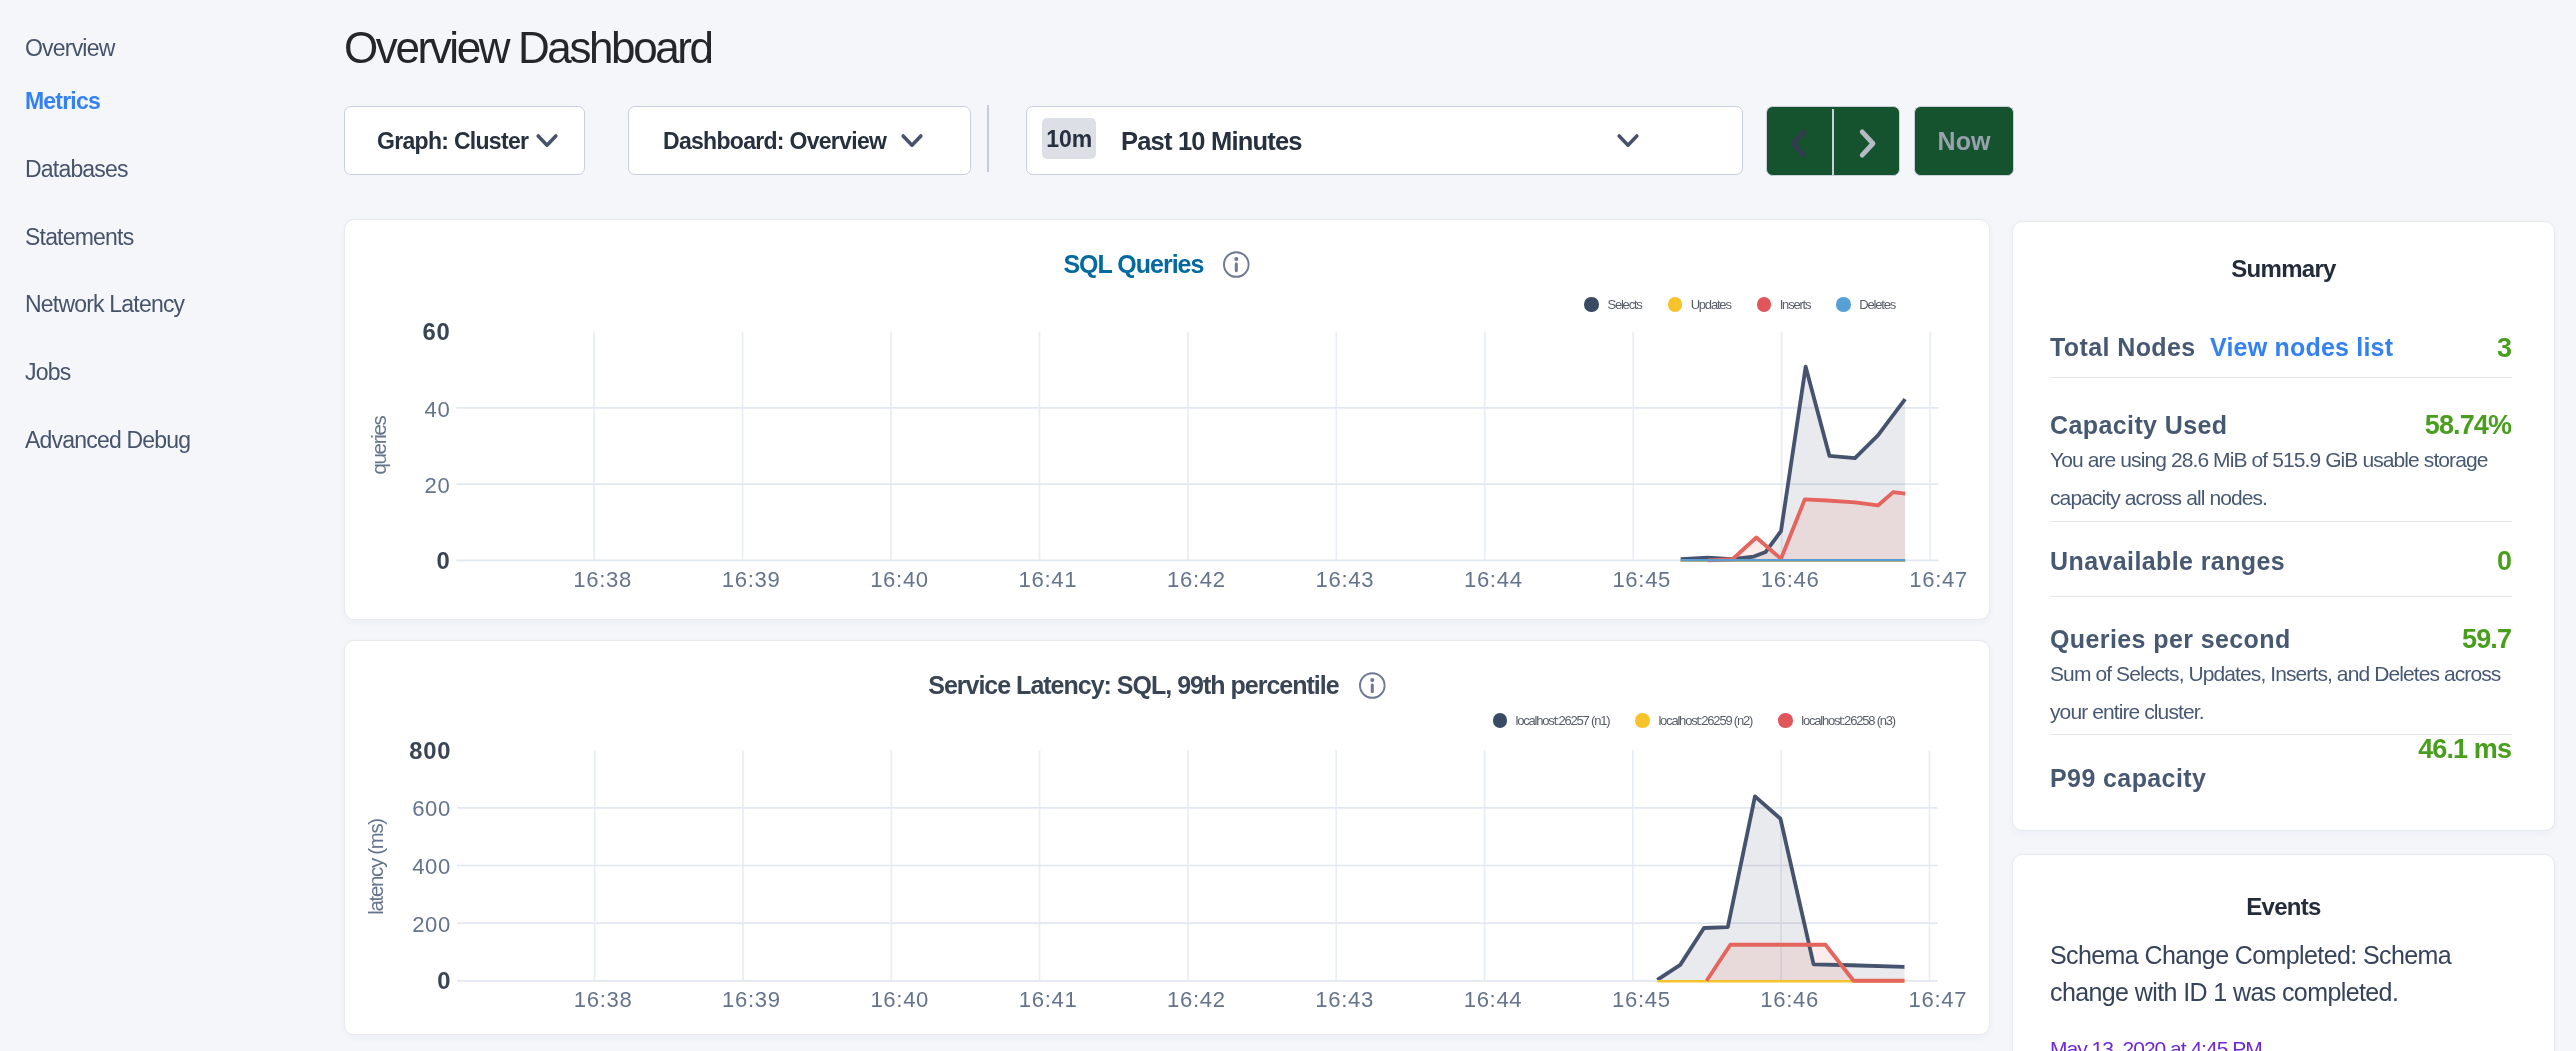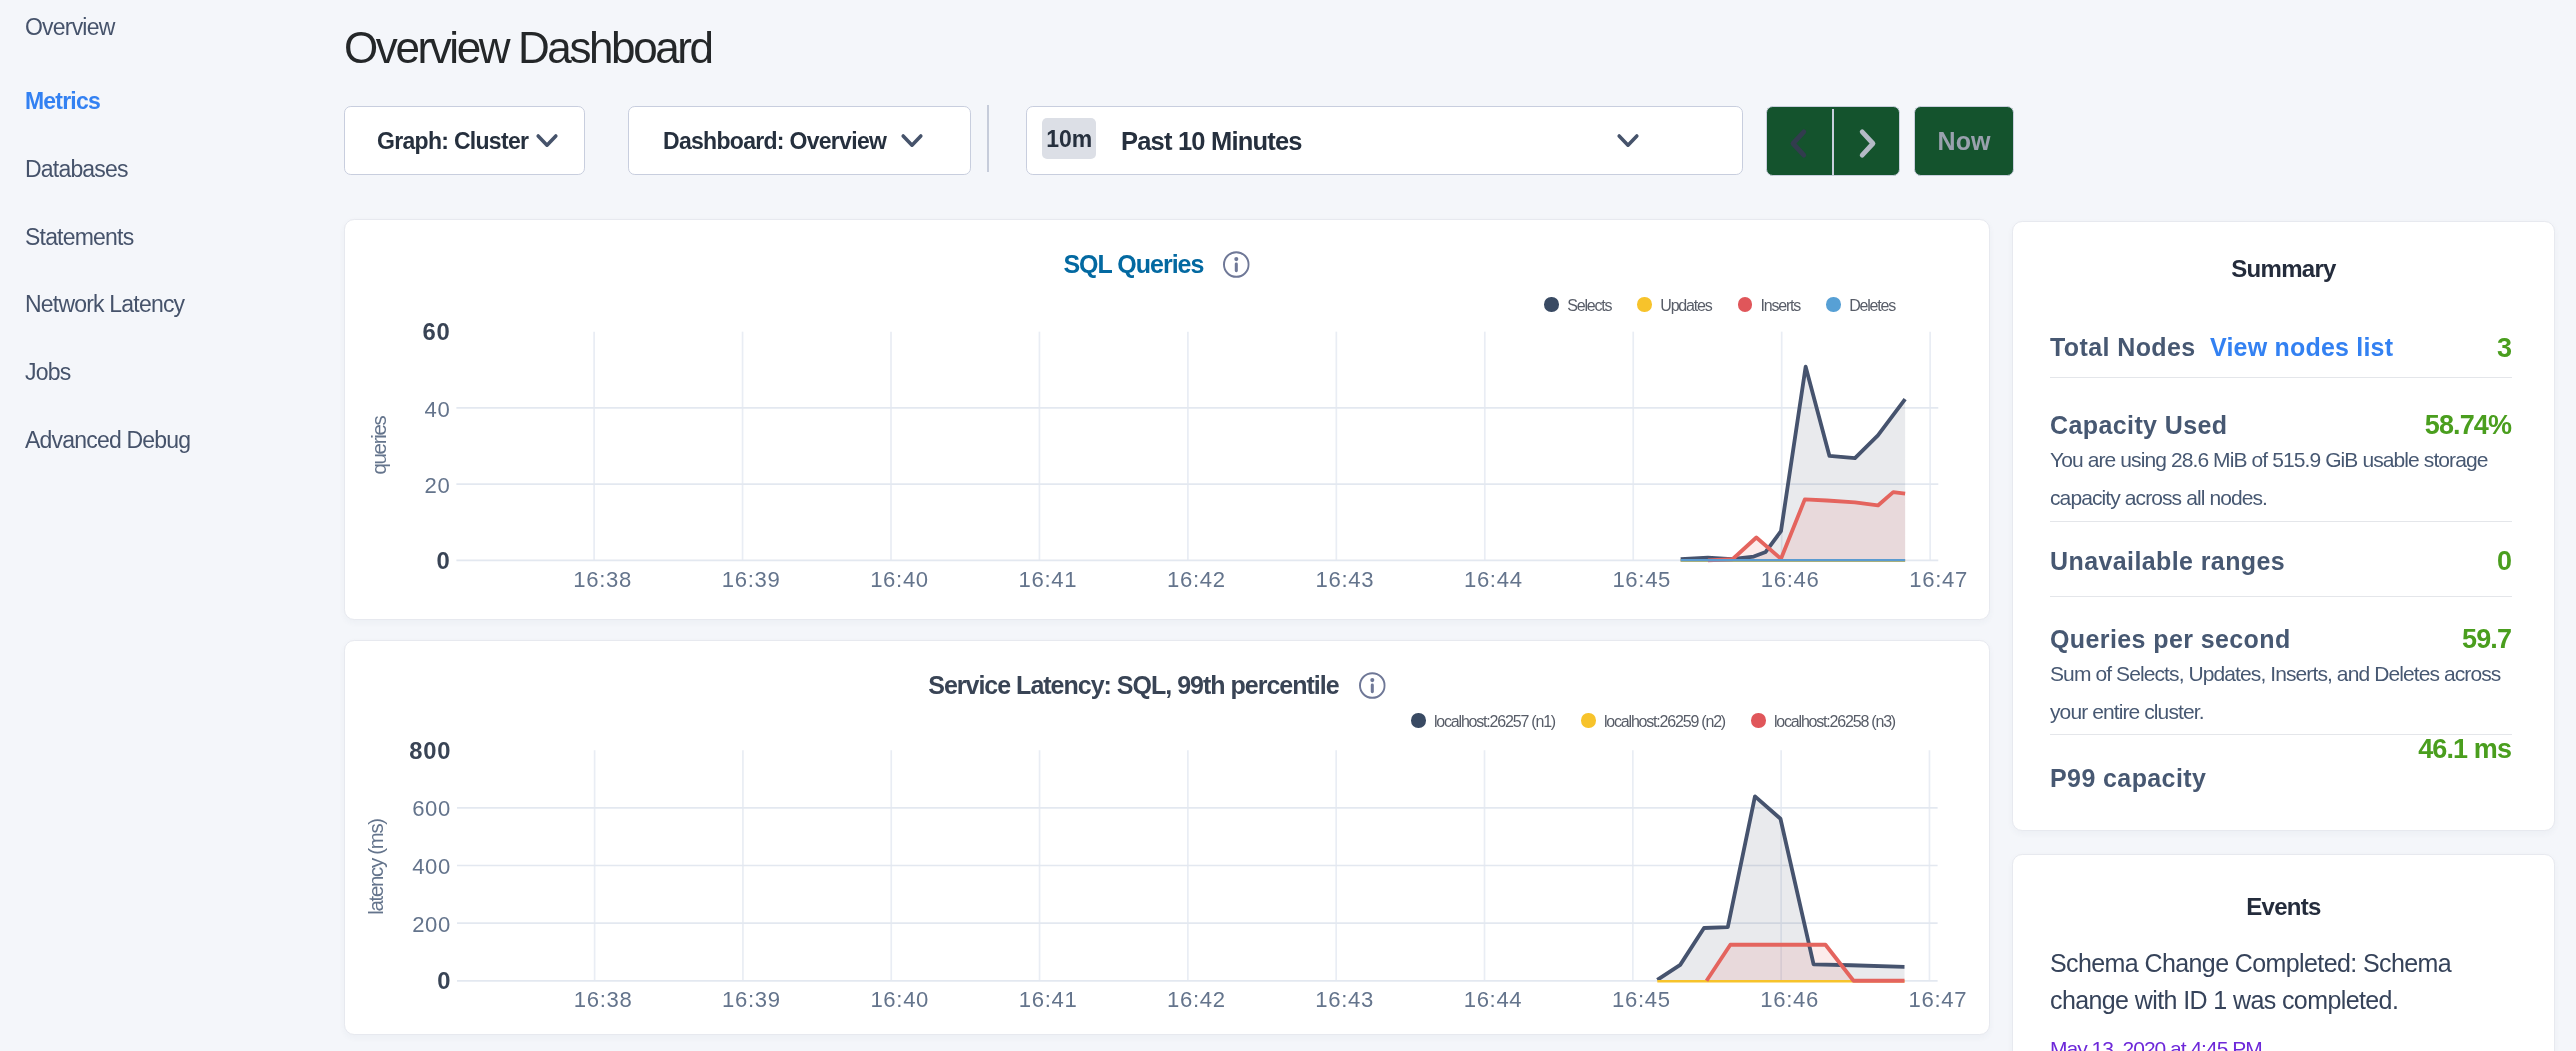--- a/index.html
+++ b/index.html
@@ -15,29 +15,29 @@
 .ctrl-label { position:absolute; top:50%; transform:translateY(-50%); font-weight:700; font-size:23px; letter-spacing:-0.7px; color:#26303e; white-space:nowrap; }
 .graybtn { position:absolute; top:106px; height:70px; border:1.7px solid #c9cfdd; border-radius:6.8px; background:#14532d; }
 
 .card { position:absolute; background:#fff; border:0.9px solid #e7e9ef; border-radius:10.2px; box-shadow:0 2.6px 6px rgba(60,70,90,0.04); }
 .secttl { position:absolute; width:100%; text-align:center; font-size:24px; letter-spacing:-0.7px; font-weight:700; color:#242c3c; }
 .row-t { position:absolute; left:37px; font-size:25px; font-weight:700; color:#475872; letter-spacing:0.4px; white-space:nowrap; }
 .row-v { position:absolute; right:43px; font-size:27px; font-weight:700; color:#4a9e1e; letter-spacing:-0.9px; white-space:nowrap; }
 .desc { position:absolute; left:37px; font-size:21px; letter-spacing:-0.9px; color:#475872; line-height:38px; white-space:nowrap; }
 .divid { position:absolute; left:37px; right:42px; height:0.9px; background:#e4e6ea; }
 .legend { display:flex; gap:26px; }
-.leg { font-size:16px; letter-spacing:-1.2px; color:#585d68; white-space:nowrap; display:flex; }
+.leg { font-size:13px; letter-spacing:-1.2px; color:#585d68; white-space:nowrap; display:flex; align-items:center; }
 .leg i { display:inline-block; width:14.5px; height:14.5px; border-radius:50%; margin-right:8.5px; }
 </style>
 </head>
 <body>
 <div id="page">
 
   <div class="nav">
-    <a style="top:14px;">Overview</a>
+    <a style="top:35px;">Overview</a>
     <a class="active" style="top:88px;">Metrics</a>
     <a style="top:156px;">Databases</a>
     <a style="top:224px;">Statements</a>
     <a style="top:291px;">Network Latency</a>
     <a style="top:359px;">Jobs</a>
     <a style="top:427px;">Advanced Debug</a>
   </div>
 
   <div class="abs" id="title">Overview Dashboard</div>
   <div class="ctrl" style="left:344px; width:241px;">
@@ -206,17 +206,17 @@
     <div class="row-t" style="top:403px;">Queries per second</div>
     <div class="row-v" style="top:402px;">59.7</div>
     <div class="desc" style="top:433px;">Sum of Selects, Updates, Inserts, and Deletes across<br>your entire cluster.</div>
     <div class="divid" style="top:512px;"></div>
     <div class="row-t" style="top:542px;">P99 capacity</div>
     <div class="row-v" style="top:512px;">46.1 ms</div>
   </div>
 
   <div class="card" id="events" style="left:2012px; top:854px; width:543px; height:340px;">
     <div class="secttl" style="top:38px;">Events</div>
-    <div class="abs" style="left:37px; top:90px; font-size:25px; letter-spacing:-0.6px; color:#36435a; line-height:37px; white-space:nowrap;">Schema Change Completed: Schema<br>change with ID 1 was completed.</div>
+    <div class="abs" style="left:37px; top:82px; font-size:25px; letter-spacing:-0.6px; color:#36435a; line-height:37px; white-space:nowrap;">Schema Change Completed: Schema<br>change with ID 1 was completed.</div>
     <div class="abs" style="left:37px; top:182px; font-size:21px; letter-spacing:-1px; color:#6d28d9;text-align:right;">May 13, 2020 at 4:45 PM</div>
   </div>
 </div>
 
 
 </body></html>

